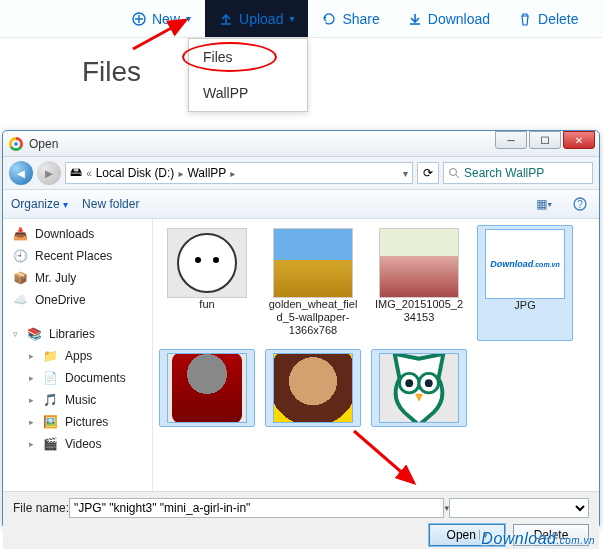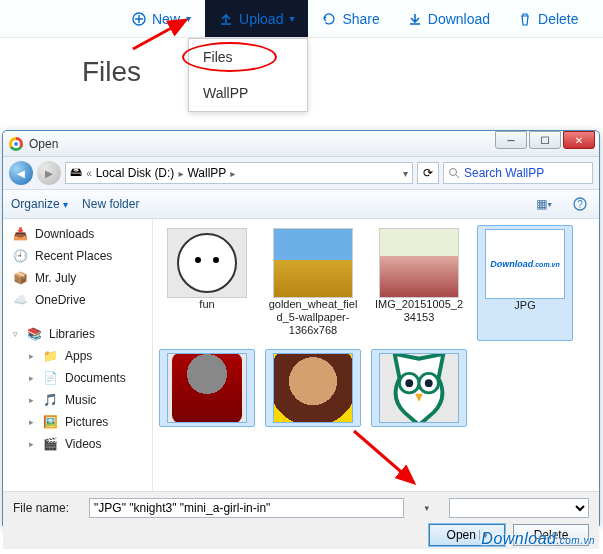--- a/index.html
+++ b/index.html
@@ -30,21 +30,21 @@
 .winbtn { width: 32px; height: 18px; border: 1px solid #9aa; border-radius: 0 0 3px 3px; display:flex; align-items:center; justify-content:center; font-size:10px; background: linear-gradient(#f6f9fb,#dfe7ee); cursor:pointer; }
 .winbtn.close { background: linear-gradient(#f08080,#c93030); color:#fff; border-color:#a02020; }
 
 .addrbar { height: 32px; display: flex; align-items: center; padding: 3px 6px; gap: 4px; background: #f0f4f8; }
 .navcirc { width: 24px; height: 24px; border-radius: 50%; background: radial-gradient(circle at 30% 30%, #9fd4f8, #1e6eb8); display:flex; align-items:center; justify-content:center; color:#fff; font-size: 13px; cursor:pointer; }
 .navcirc.disabled { background: radial-gradient(circle at 30% 30%, #e8e8e8,#bcbcbc); color:#888; }
 .pathbox { flex: 1; height: 22px; background: #fff; border: 1px solid #b5c8da; display:flex; align-items:center; font-size: 12px; padding: 0 4px; gap: 4px; }
 .pathseg { cursor:pointer; }
 .pathsep { color:#666; font-size:10px; }
 .refresh { width:22px; height:22px; border:1px solid #b5c8da; background:#fff; display:flex; align-items:center; justify-content:center; font-size:12px; cursor:pointer; }
-.searchbox { width: 150px; height: 22px; background:#fff; border:1px solid #b5c8da; display:flex; align-items:center; padding:0 4px; font-size:12px; color:#1d4ed8; }
+.searchbox { width: 150px; height: 22px; background:#fff; border:1px solid #b5c8da; display:flex; align-items:center; padding:0 4px; font-size:12px; color:#0f766e; }
 .searchbox svg { margin-right:4px; }
 
 .cmdbar { height: 30px; background: linear-gradient(#fbfdff,#e9f0f7); border-top:1px solid #d4dde6; border-bottom:1px solid #d4dde6; display:flex; align-items:center; padding: 0 8px; gap:14px; font-size: 12px; color:#1a4e87; }
 .cmdbar .spacer { flex:1; }
 .cmdsmall { width:22px; height:20px; display:flex; align-items:center; justify-content:center; color:#3a6ea5; cursor:pointer; }
 
 .body { display:flex; height: 272px; background:#fff; }
 .sidebar { width: 150px; border-right: 1px solid #e2e8ee; padding: 4px 0; overflow:hidden;}
 .side-item { display:flex; align-items:center; gap:6px; padding: 3px 10px; font-size: 12px; color:#222; cursor:pointer; }
 .side-item .ico { width:16px; height:16px; display:flex; align-items:center; justify-content:center; }
@@ -53,21 +53,21 @@
 .tri { color:#888; font-size:9px; width:8px; display:inline-block; }
 
 .filepane { flex:1; padding: 6px; overflow:auto; display:flex; flex-wrap:wrap; align-content:flex-start; gap: 8px 10px; }
 .thumb { width: 96px; display:flex; flex-direction:column; align-items:center; font-size: 11px; color:#222; text-align:center; cursor:pointer; padding: 3px; }
 .thumb .timg { width: 80px; height: 70px; background:#e8e8e8; border:1px solid #ccc; display:flex; align-items:center; justify-content:center; overflow:hidden; }
 .thumb .tcap { margin-top: 0; word-break: break-word; line-height:1.2; max-height: 42px; overflow:hidden; }
 .thumb.sel { background:#cfe6fb; border:1px solid #7fb6e8; border-radius:2px; }
 .thumb.sel .timg { border-color:#7fb6e8; }
 
 .footer { height: 58px; background: #f0f0f0; border-top:1px solid #d8dde2; padding: 6px 10px; font-size:12px; }
-.fn-row { display:flex; align-items:center; gap:20px; }
+.fn-row { display:flex; align-items:center; gap:0; }
 .fn-label { color:#222; }
 .fn-input { flex:1; height:20px; border:1px solid #abb8c4; background:#fff; padding:0 4px; font-size:12px; }
 .ft-select { width:140px; height:20px; border:1px solid #abb8c4; background:#fff; font-size:16px; padding: 8px 2px; }
 .btn-row { display:flex; justify-content:flex-end; gap:8px; margin-top:6px; }
 .dlg-btn { width:76px; height:22px; border:1px solid #8a9bab; background:linear-gradient(#fbfdff,#e3ebf3); font-size:12px; cursor:pointer; display:flex; align-items:center; justify-content:center; }
 .dlg-btn.primary { border-color:#3c7fb1; outline: 1px solid #7fc0f0; background: linear-gradient(#eaf4fc,#c9e3f6); }
 .dlg-btn .dd { margin-left:3px; border-left:1px solid #9ab; padding-left:3px; font-size:9px; }
 
 .footer-arrow { position:absolute; bottom:28px; left:345px; z-index:10; pointer-events:none; }
 .watermark { position:absolute; right:8px; bottom:6px; font-size:16px; font-style:italic; font-weight:normal; color:#0066c0; letter-spacing:.5px; pointer-events:none; text-shadow:0 0 3px #fff,0 0 3px #fff; }

